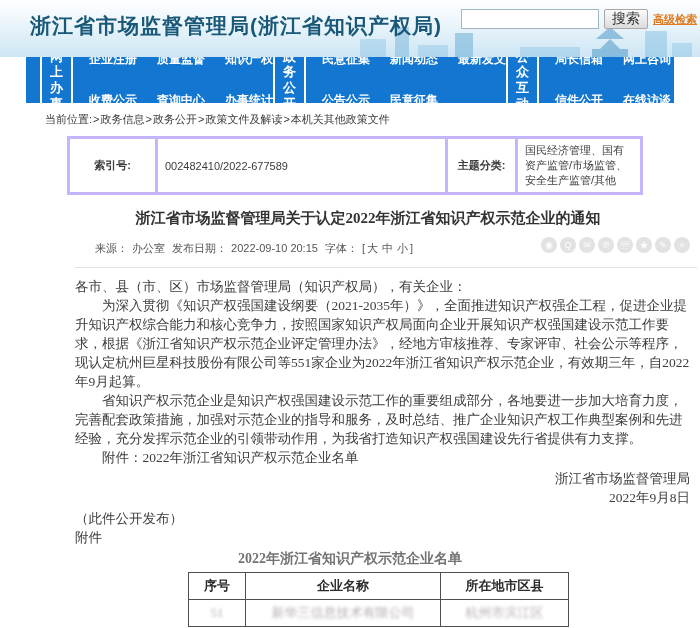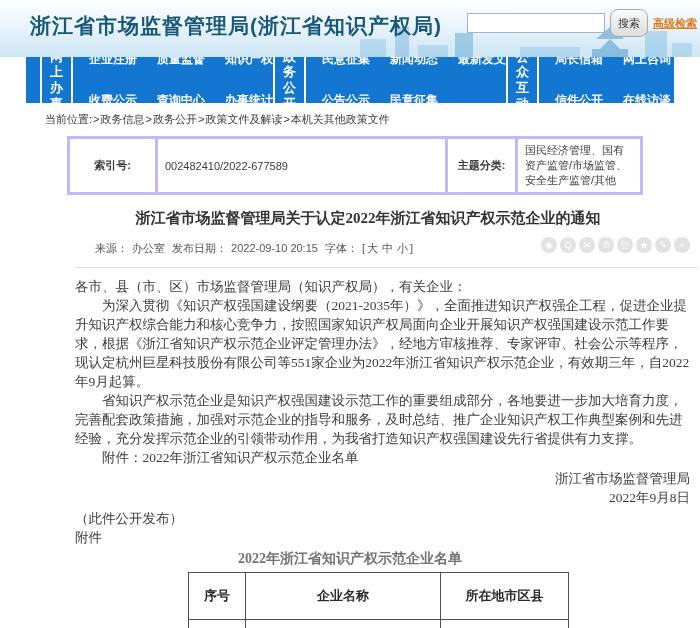--- a/index.html
+++ b/index.html
@@ -20,22 +20,22 @@
      border-left:14px solid transparent; border-right:14px solid transparent; border-bottom:12px solid rgba(90,160,205,.6); }
   .art.pagoda2 { left:600px; bottom:8px; width:0; height:0; background:none;
      border-left:10px solid transparent; border-right:10px solid transparent; border-bottom:10px solid rgba(90,160,205,.6); }
   .art.pagoda3 { left:592px; bottom:0; width:36px; height:8px; background:rgba(90,160,205,.6); }
   .art.a6 { left:645px; bottom:0; width:22px; height:26px; background:rgba(130,190,225,.5); }
   .art.a7 { left:672px; bottom:0; width:20px; height:14px; }
   .site-title { position:absolute; left:30px; top:12px; font-size:21px; font-weight:bold;
      color:#195878; letter-spacing:1px; }
   .search-wrap { position:absolute; right:3px; top:9px; display:flex; align-items:center; gap:5px; }
   .search-input { width:138px; height:20px; border:1px solid #9fb6c4; background:#fff; font-size:12px; padding:0 4px; }
-  .search-btn { height:28px; font-size:11px; padding:0 7px; color:#333;
-     background:linear-gradient(180deg,#fbfbfb,#dcdcdc); border:1px solid #a8a8a8; border-radius:8px; cursor:pointer; }
+  .search-btn { height:20px; font-size:14px; padding:0 7px; color:#333;
+     background:linear-gradient(180deg,#fbfbfb,#dcdcdc); border:1px solid #a8a8a8; border-radius:2px; cursor:pointer; }
   .adv-link { font-size:11px; font-weight:bold; color:#e07a1e; text-decoration:underline; cursor:pointer; }
 
   
   .nav-bar { height:46px; margin:0 26px; background:#1376d0; display:flex; align-items:center;
      justify-content:space-between; padding:0 14px; }
   .nav-group { display:flex; align-items:center; gap:16px; }
   .nav-box { border:2px solid #fff; border-radius:7px; padding:2px 8px; color:#fff; font-size:13px;
      font-weight:bold; line-height:1.2; text-align:center; cursor:pointer; }
   .nav-box span { display:block; }
   .nav-cols { display:flex; gap:20px; }
@@ -71,21 +71,21 @@
   .doc-body p.indent { text-indent:2em; }
   .sign-block { text-align:right; margin-top:2px; }
   .doc-body .note { margin-top:2px; }
 
   
   .att-title { text-align:center; font-size:14px; font-weight:bold; color:#737373; margin-top:3px;
      font-family:"Liberation Serif","DejaVu Serif",serif; }
   .att-table { border-collapse:collapse; margin:4px auto 0 188px; width:380px; table-layout:fixed;
      font-family:"Liberation Serif","DejaVu Serif",serif; }
   .att-table th, .att-table td { border:1px solid #4f4f4f; font-size:13px; color:#2b2b2b;
-     text-align:center; padding:14px 4px; height:18px;font-family:Liberation Serif, serif; }
+     text-align:center; padding:4px 4px; height:18px;font-family:Liberation Serif, serif; }
   .att-table th { font-weight:bold; height:22px; }
   .c-no { width:57px; } .c-name { width:195px; } .c-region { width:128px; }
   tr.blurred td { color:#a2969b; filter:blur(1.5px); opacity:.8; }
 </style>
 </head>
 <body>
 
 <div id="page">
 
   <div class="site-header">

